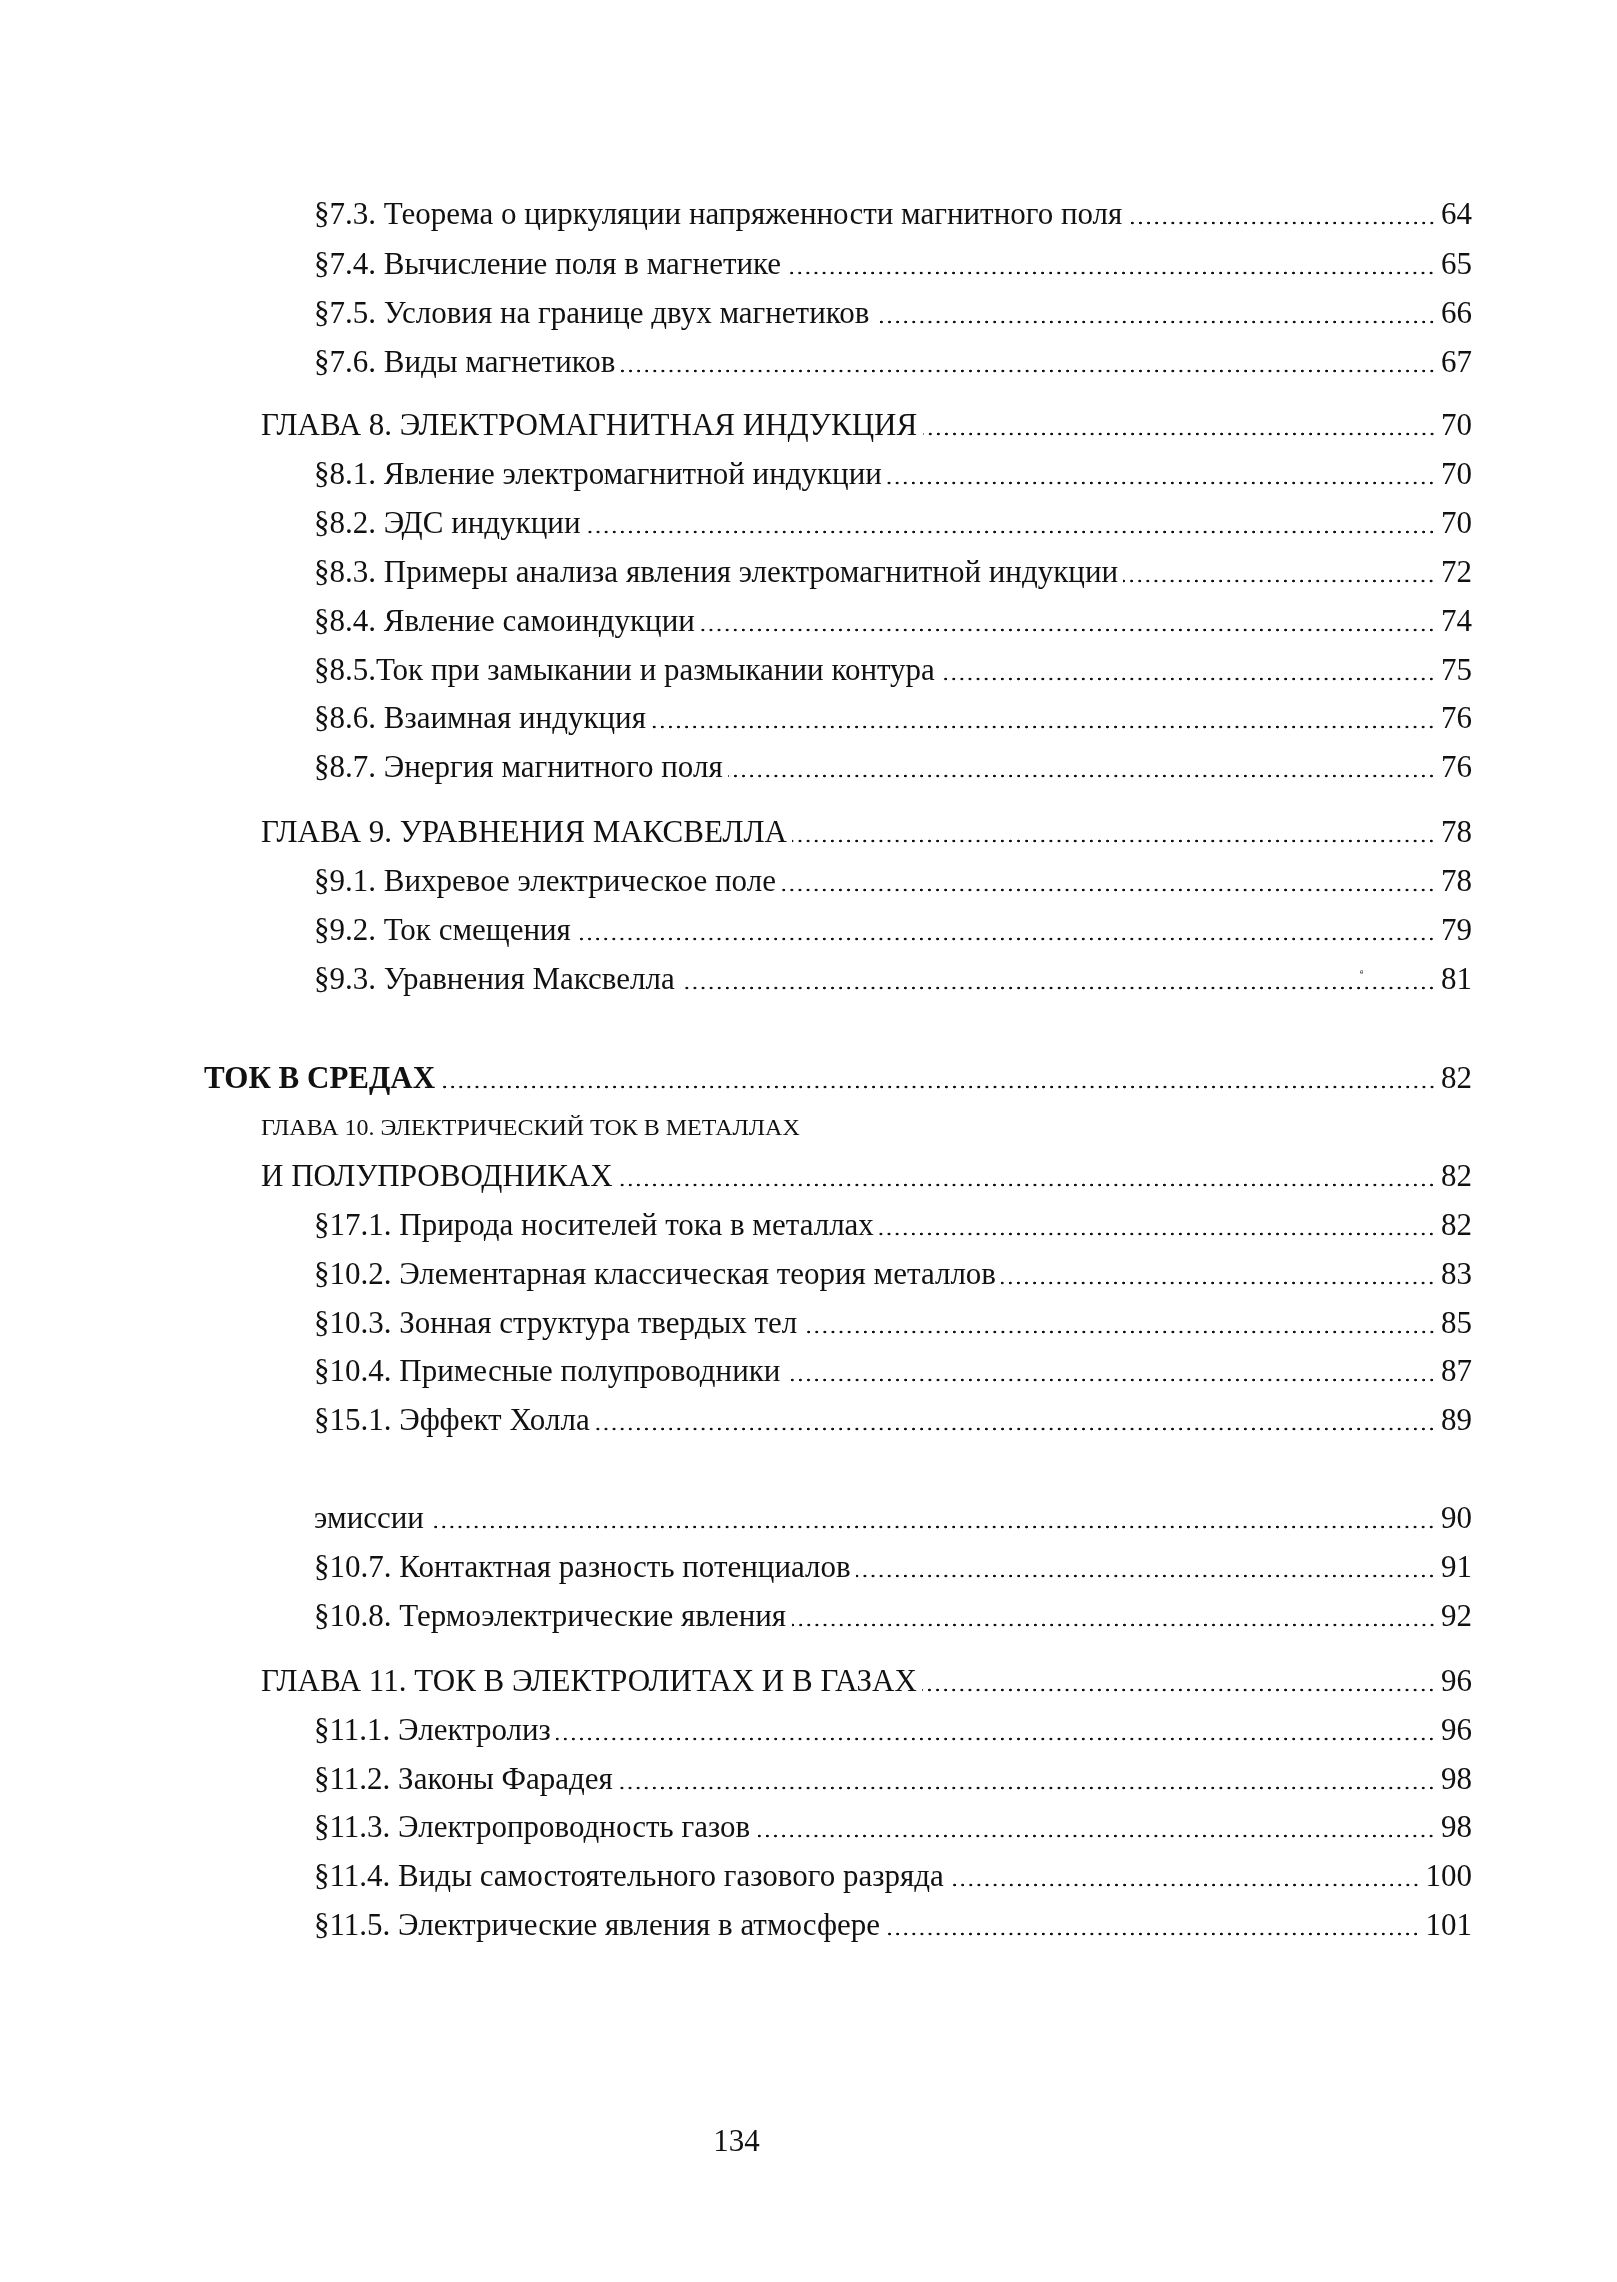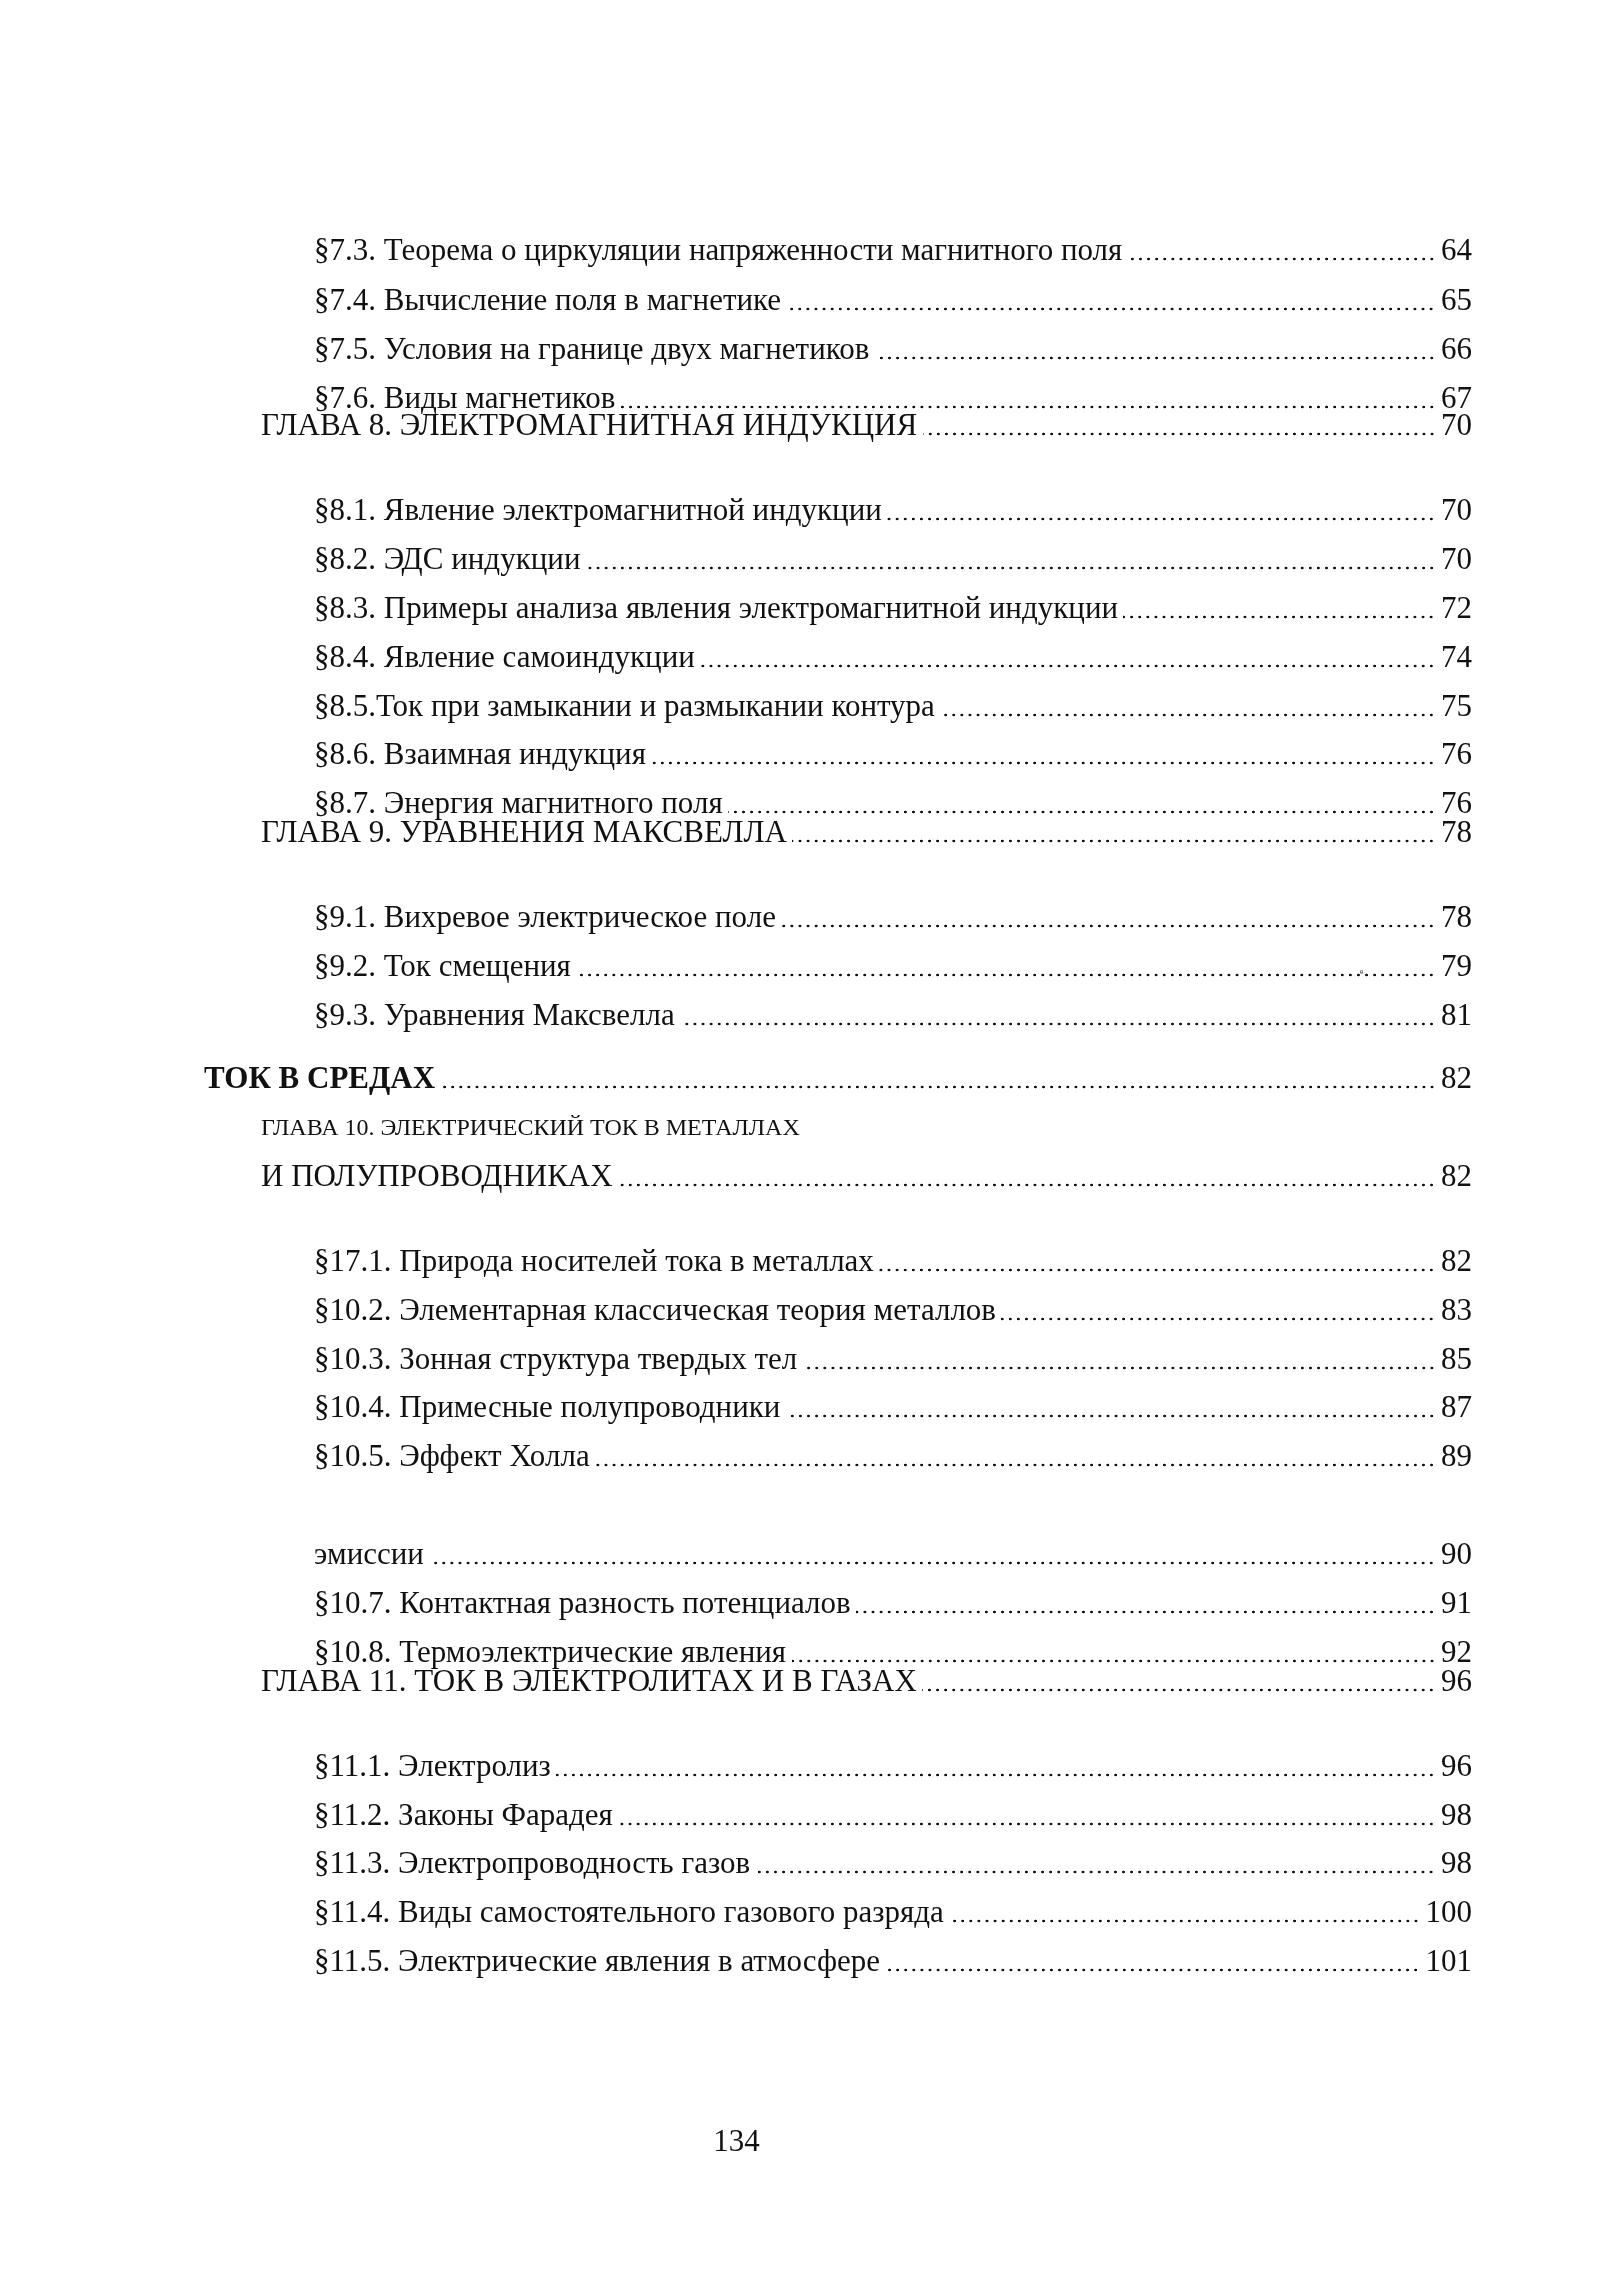--- a/index.html
+++ b/index.html
@@ -59,21 +59,21 @@
       background-repeat: repeat-x;
       background-position: right center;
     }
     .row .page-num {
       flex: 0 0 auto;
       padding-left: 5.4px;
       text-align: right;
     }
     .row.part { left: 204px; font-weight: bold; }
     .row.chapter { left: 261px; }
-    .row.section { left: 314px; margin-top: 36px; }
+    .row.section { left: 314px; }
     .line-only {
       position: absolute;
       font-size: 24px;
       line-height: 40px;
       height: 40px;
       white-space: nowrap;
     }
     .line-only.chapter { left: 261px; }
     .line-only.section { left: 314px; }
     .folio {
@@ -212,21 +212,21 @@
       <span class="title">§10.3. Зонная структура твердых тел</span>
       <span class="leader"></span>
       <span class="page-num">85</span>
     </div>
     <div class="row section" style="top:1351px">
       <span class="title">§10.4. Примесные полупроводники</span>
       <span class="leader"></span>
       <span class="page-num">87</span>
     </div>
     <div class="row section" style="top:1400px">
-      <span class="title">§10.5. Эффект Холла</span>
+      <span class="title">§15.1. Эффект Холла</span>
       <span class="leader"></span>
       <span class="page-num">89</span>
     </div>
     <div class="row section" style="top:1498px">
       <span class="title">эмиссии</span>
       <span class="leader"></span>
       <span class="page-num">90</span>
     </div>
     <div class="row section" style="top:1547px">
       <span class="title">§10.7. Контактная разность потенциалов</span>

